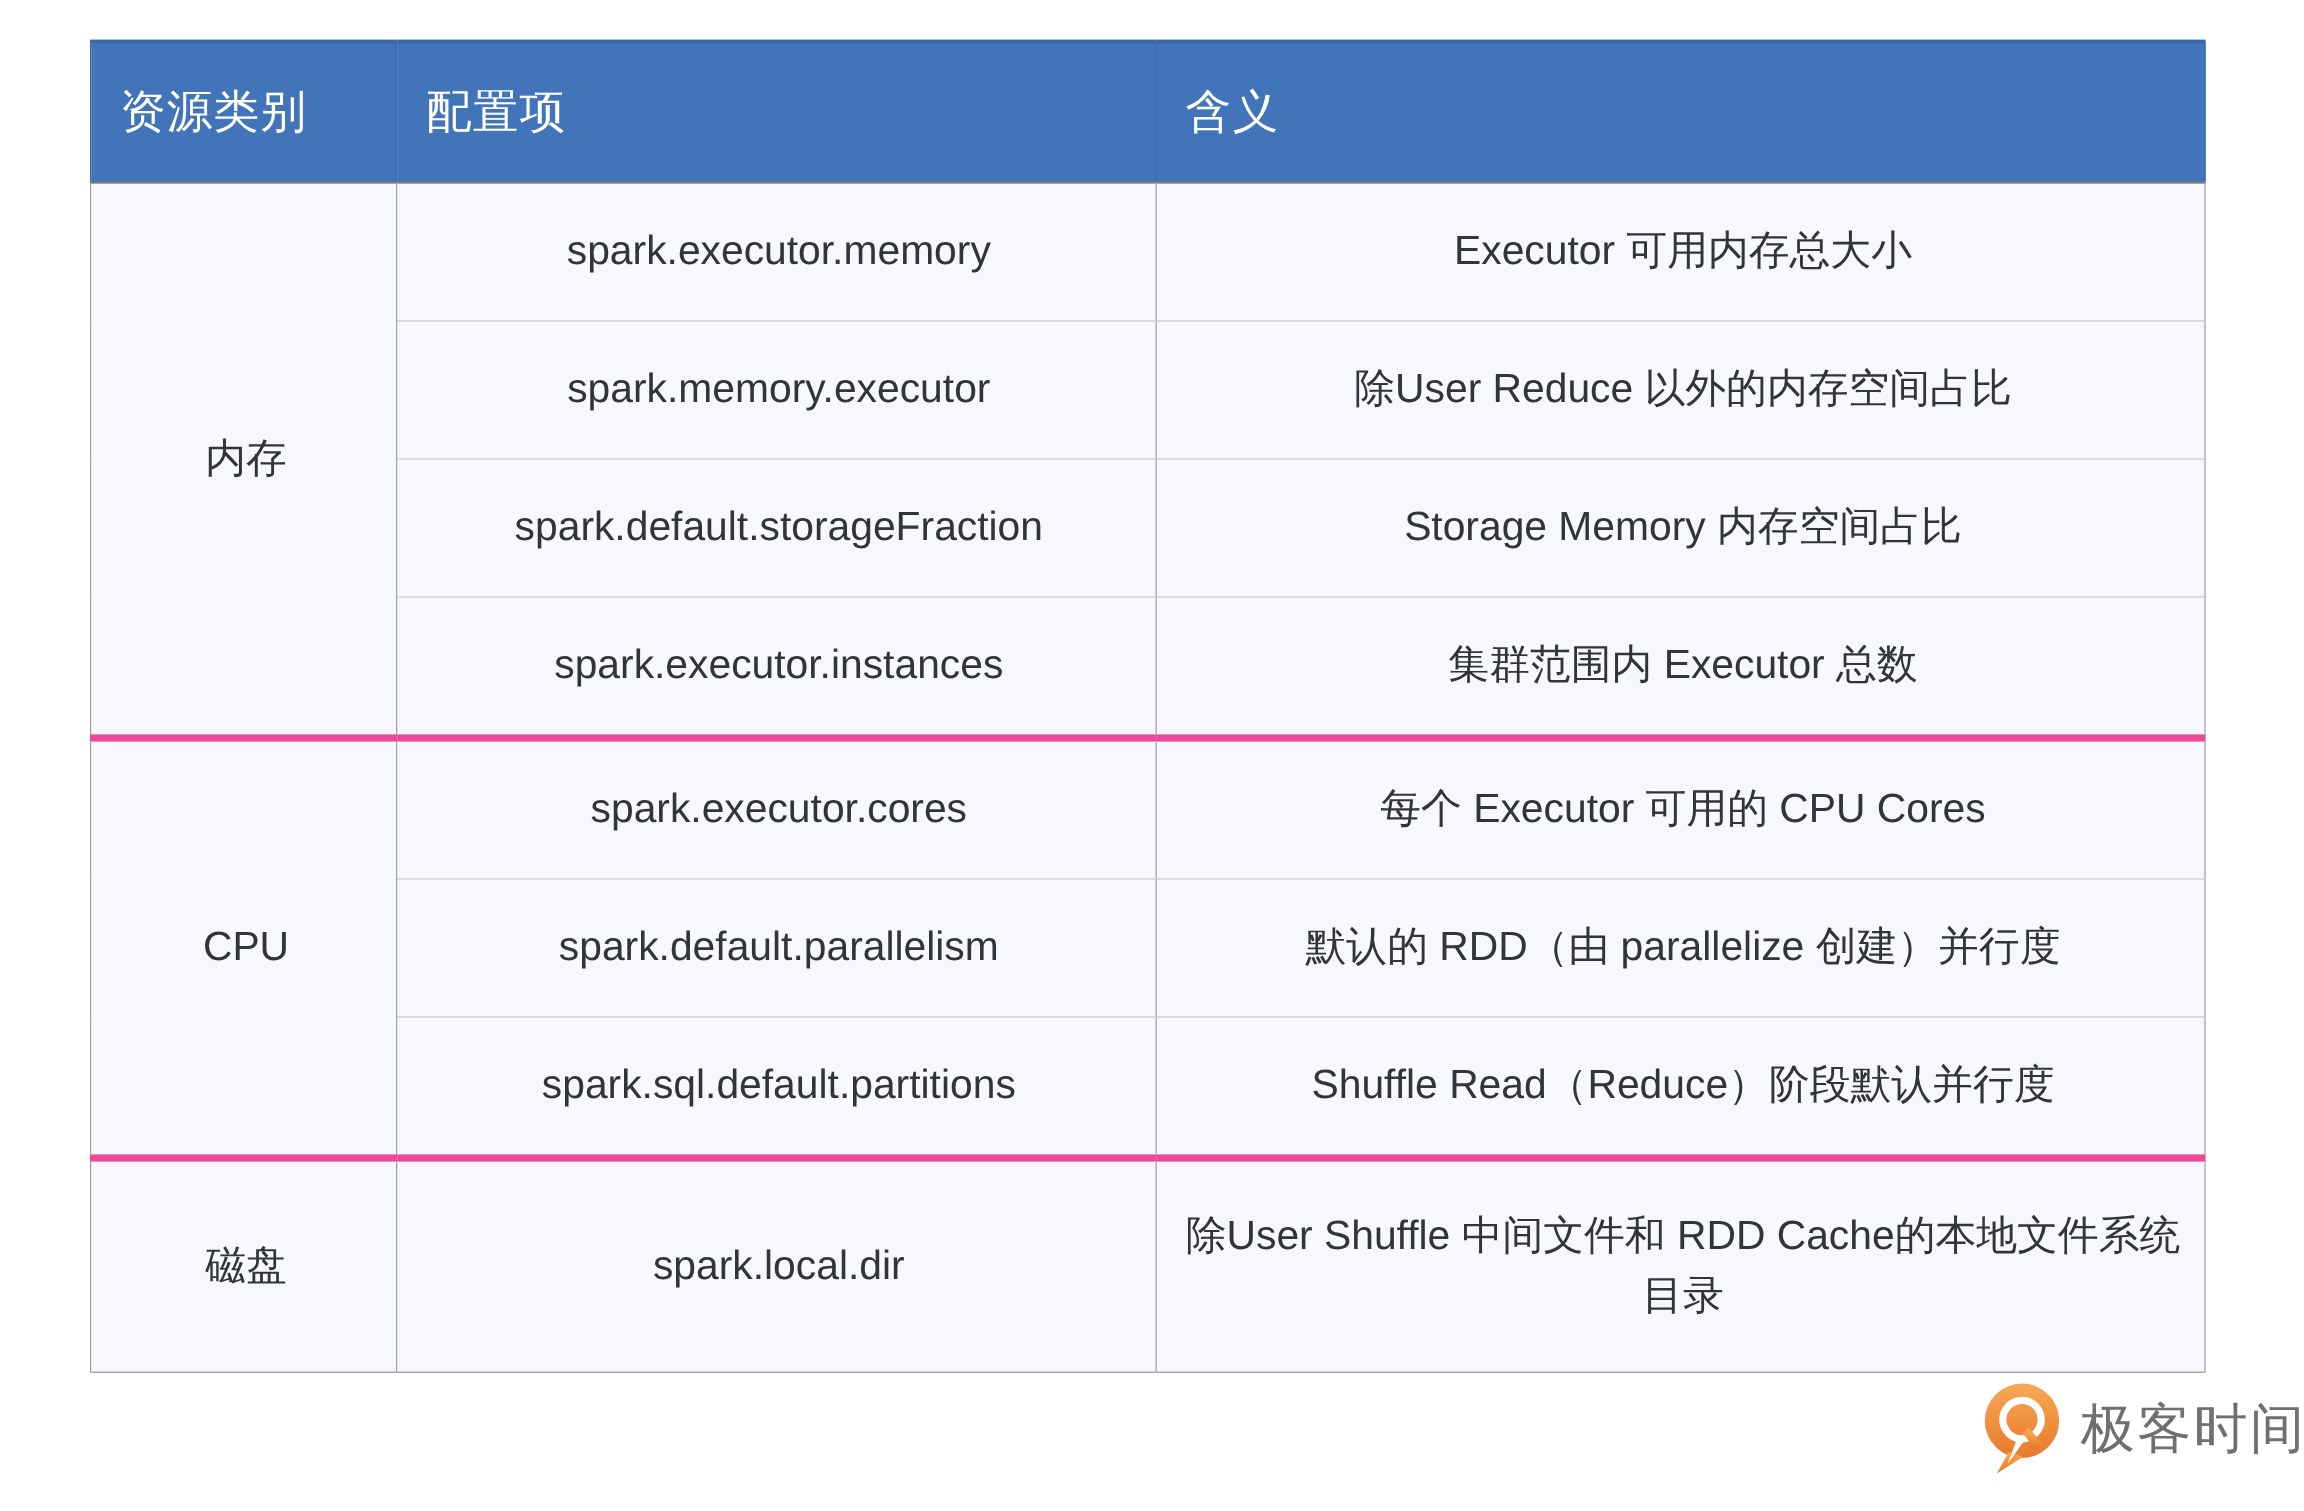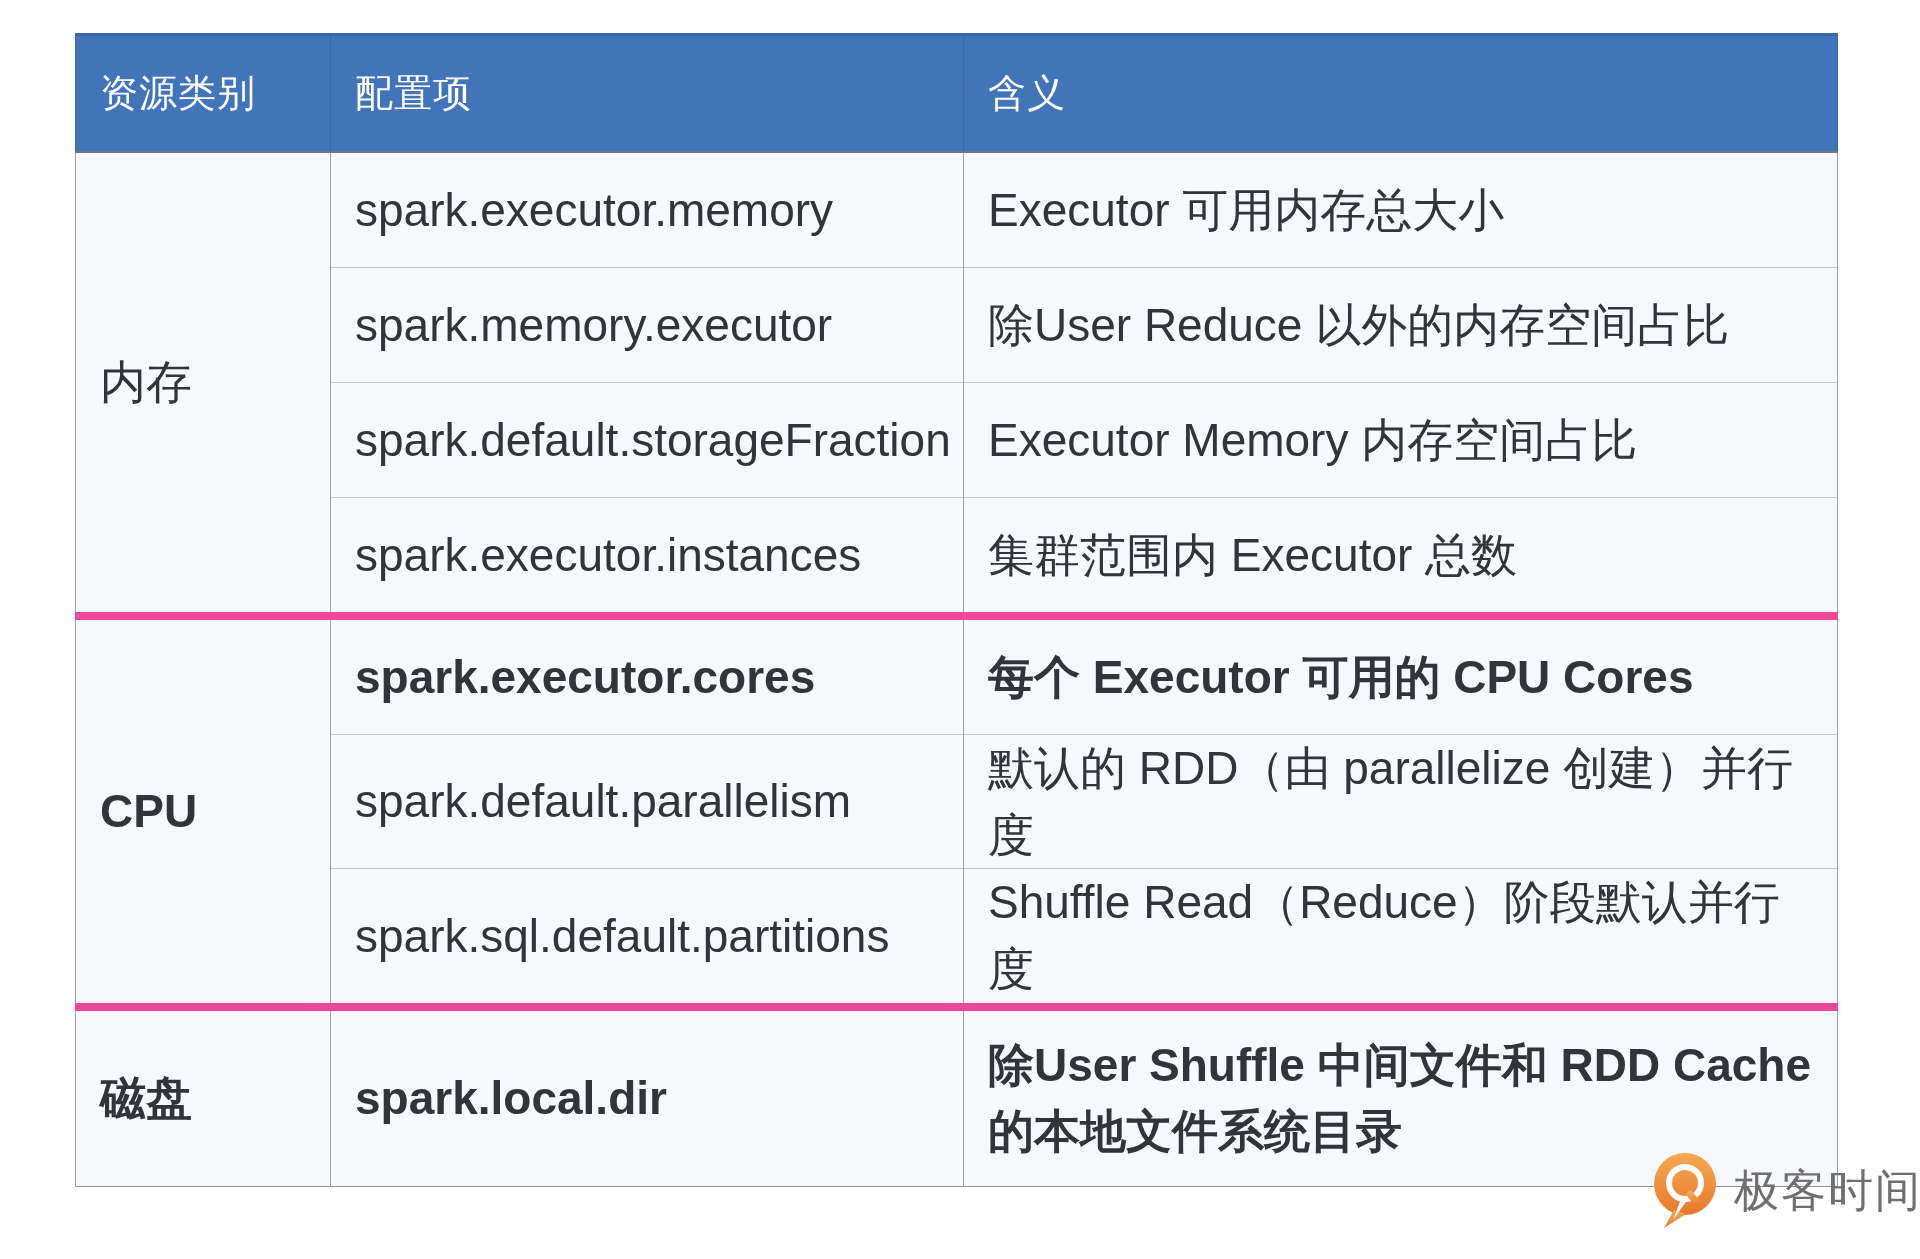--- a/index.html
+++ b/index.html
@@ -43,32 +43,32 @@
     border-top: 3px solid #3b67a4;
     border-left: 1px solid #3b67a4;
     border-right: 1px solid #3b67a4;
     border-bottom: 2px solid #70767d;
     vertical-align: middle;
     letter-spacing: 1px;
   }
   table.cfg td {
     background: #f7f8fb;
     color: #30343b;
-    font-size: 46px;
+    font-size: 34px;
     height: 114px;
     padding: 0 20px 0 24px;
     vertical-align: middle;
     border-left: 1px solid #9aa1a9;
     border-right: 1px solid #9aa1a9;
     border-top: 1px solid #c3c9d0;
     line-height: 1.45;
+    text-align: center;
   }
   tr.group-start td {
-    border-top: 8px solid #ec4899;
-    font-weight: bold;
+    border-top: 6px solid #ec4899;
   }
   tr.first-body td {
     border-top: none;
   }
   td.cat {
     font-size: 35px;
   }
   tr.tall td {
     height: 175px;
   }
@@ -111,21 +111,21 @@
           <td class="cat" rowspan="4">内存</td>
           <td>spark.executor.memory</td>
           <td>Executor 可用内存总大小</td>
         </tr>
         <tr>
           <td>spark.memory.executor</td>
           <td>除User Reduce 以外的内存空间占比</td>
         </tr>
         <tr>
           <td>spark.default.storageFraction</td>
-          <td>Executor Memory 内存空间占比</td>
+          <td>Storage Memory 内存空间占比</td>
         </tr>
         <tr>
           <td>spark.executor.instances</td>
           <td>集群范围内 Executor 总数</td>
         </tr>
 
         <tr class="group-start">
           <td class="cat" rowspan="3">CPU</td>
           <td>spark.executor.cores</td>
           <td>每个 Executor 可用的 CPU Cores</td>

